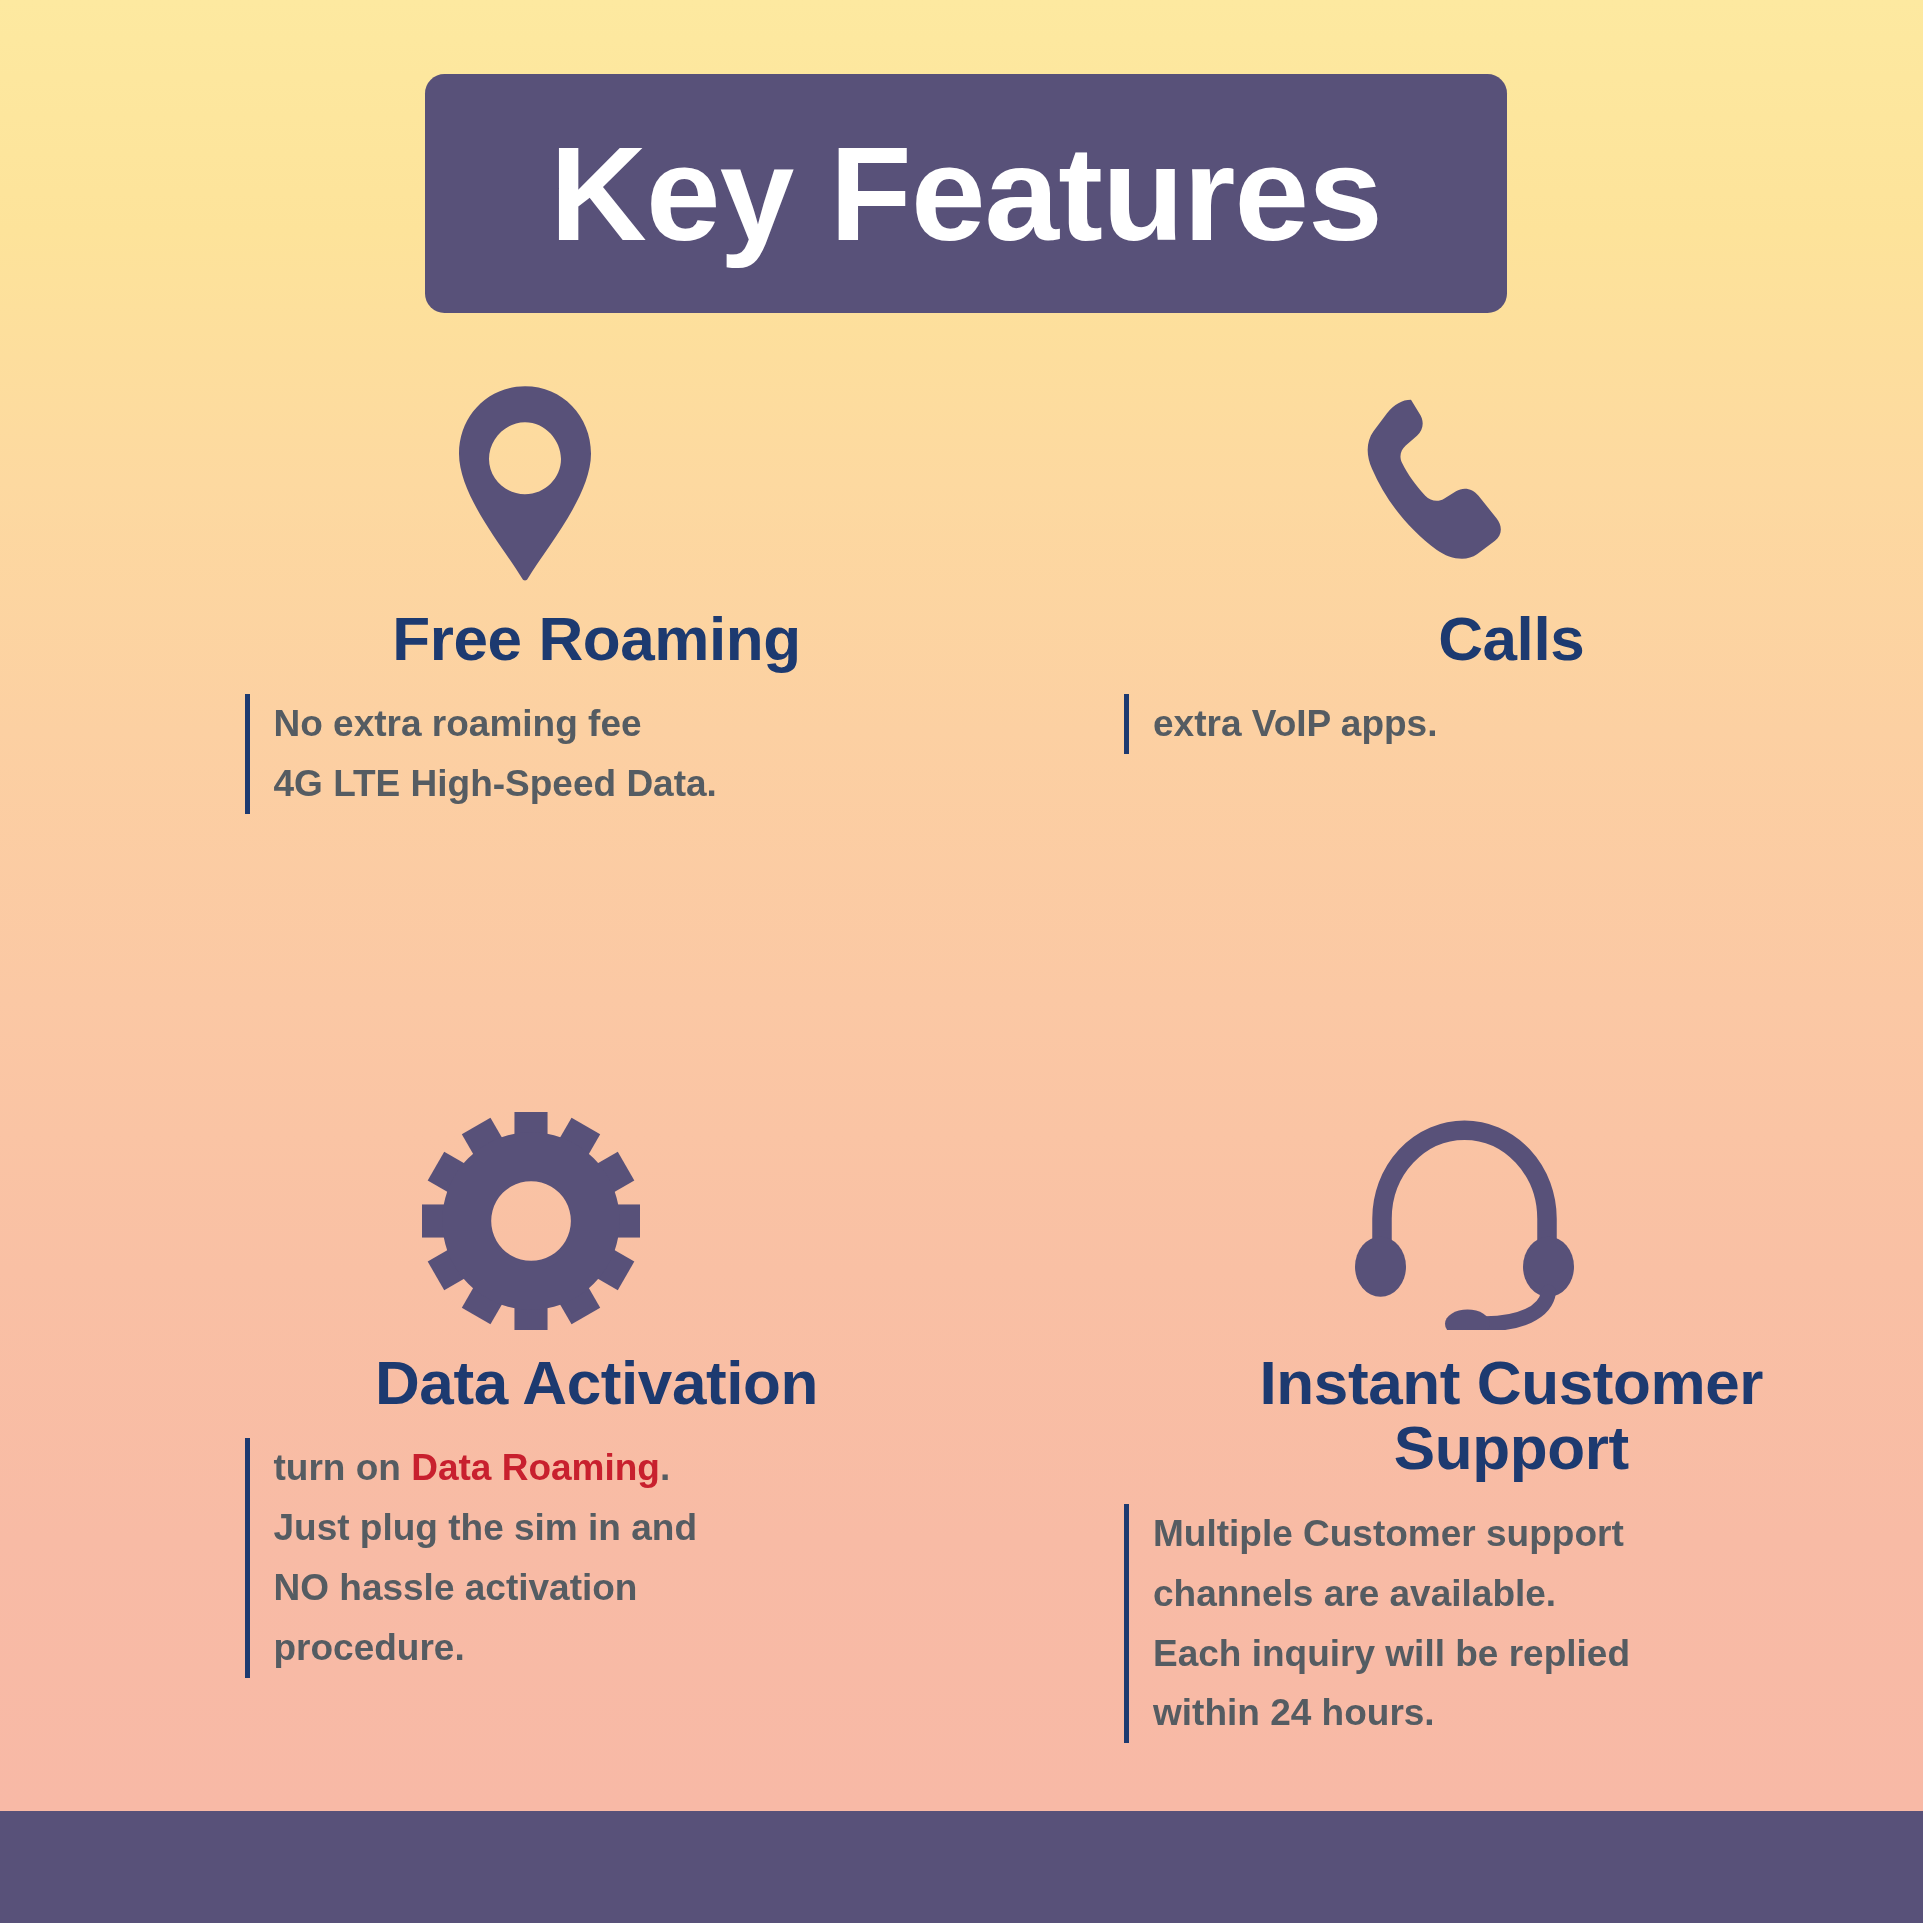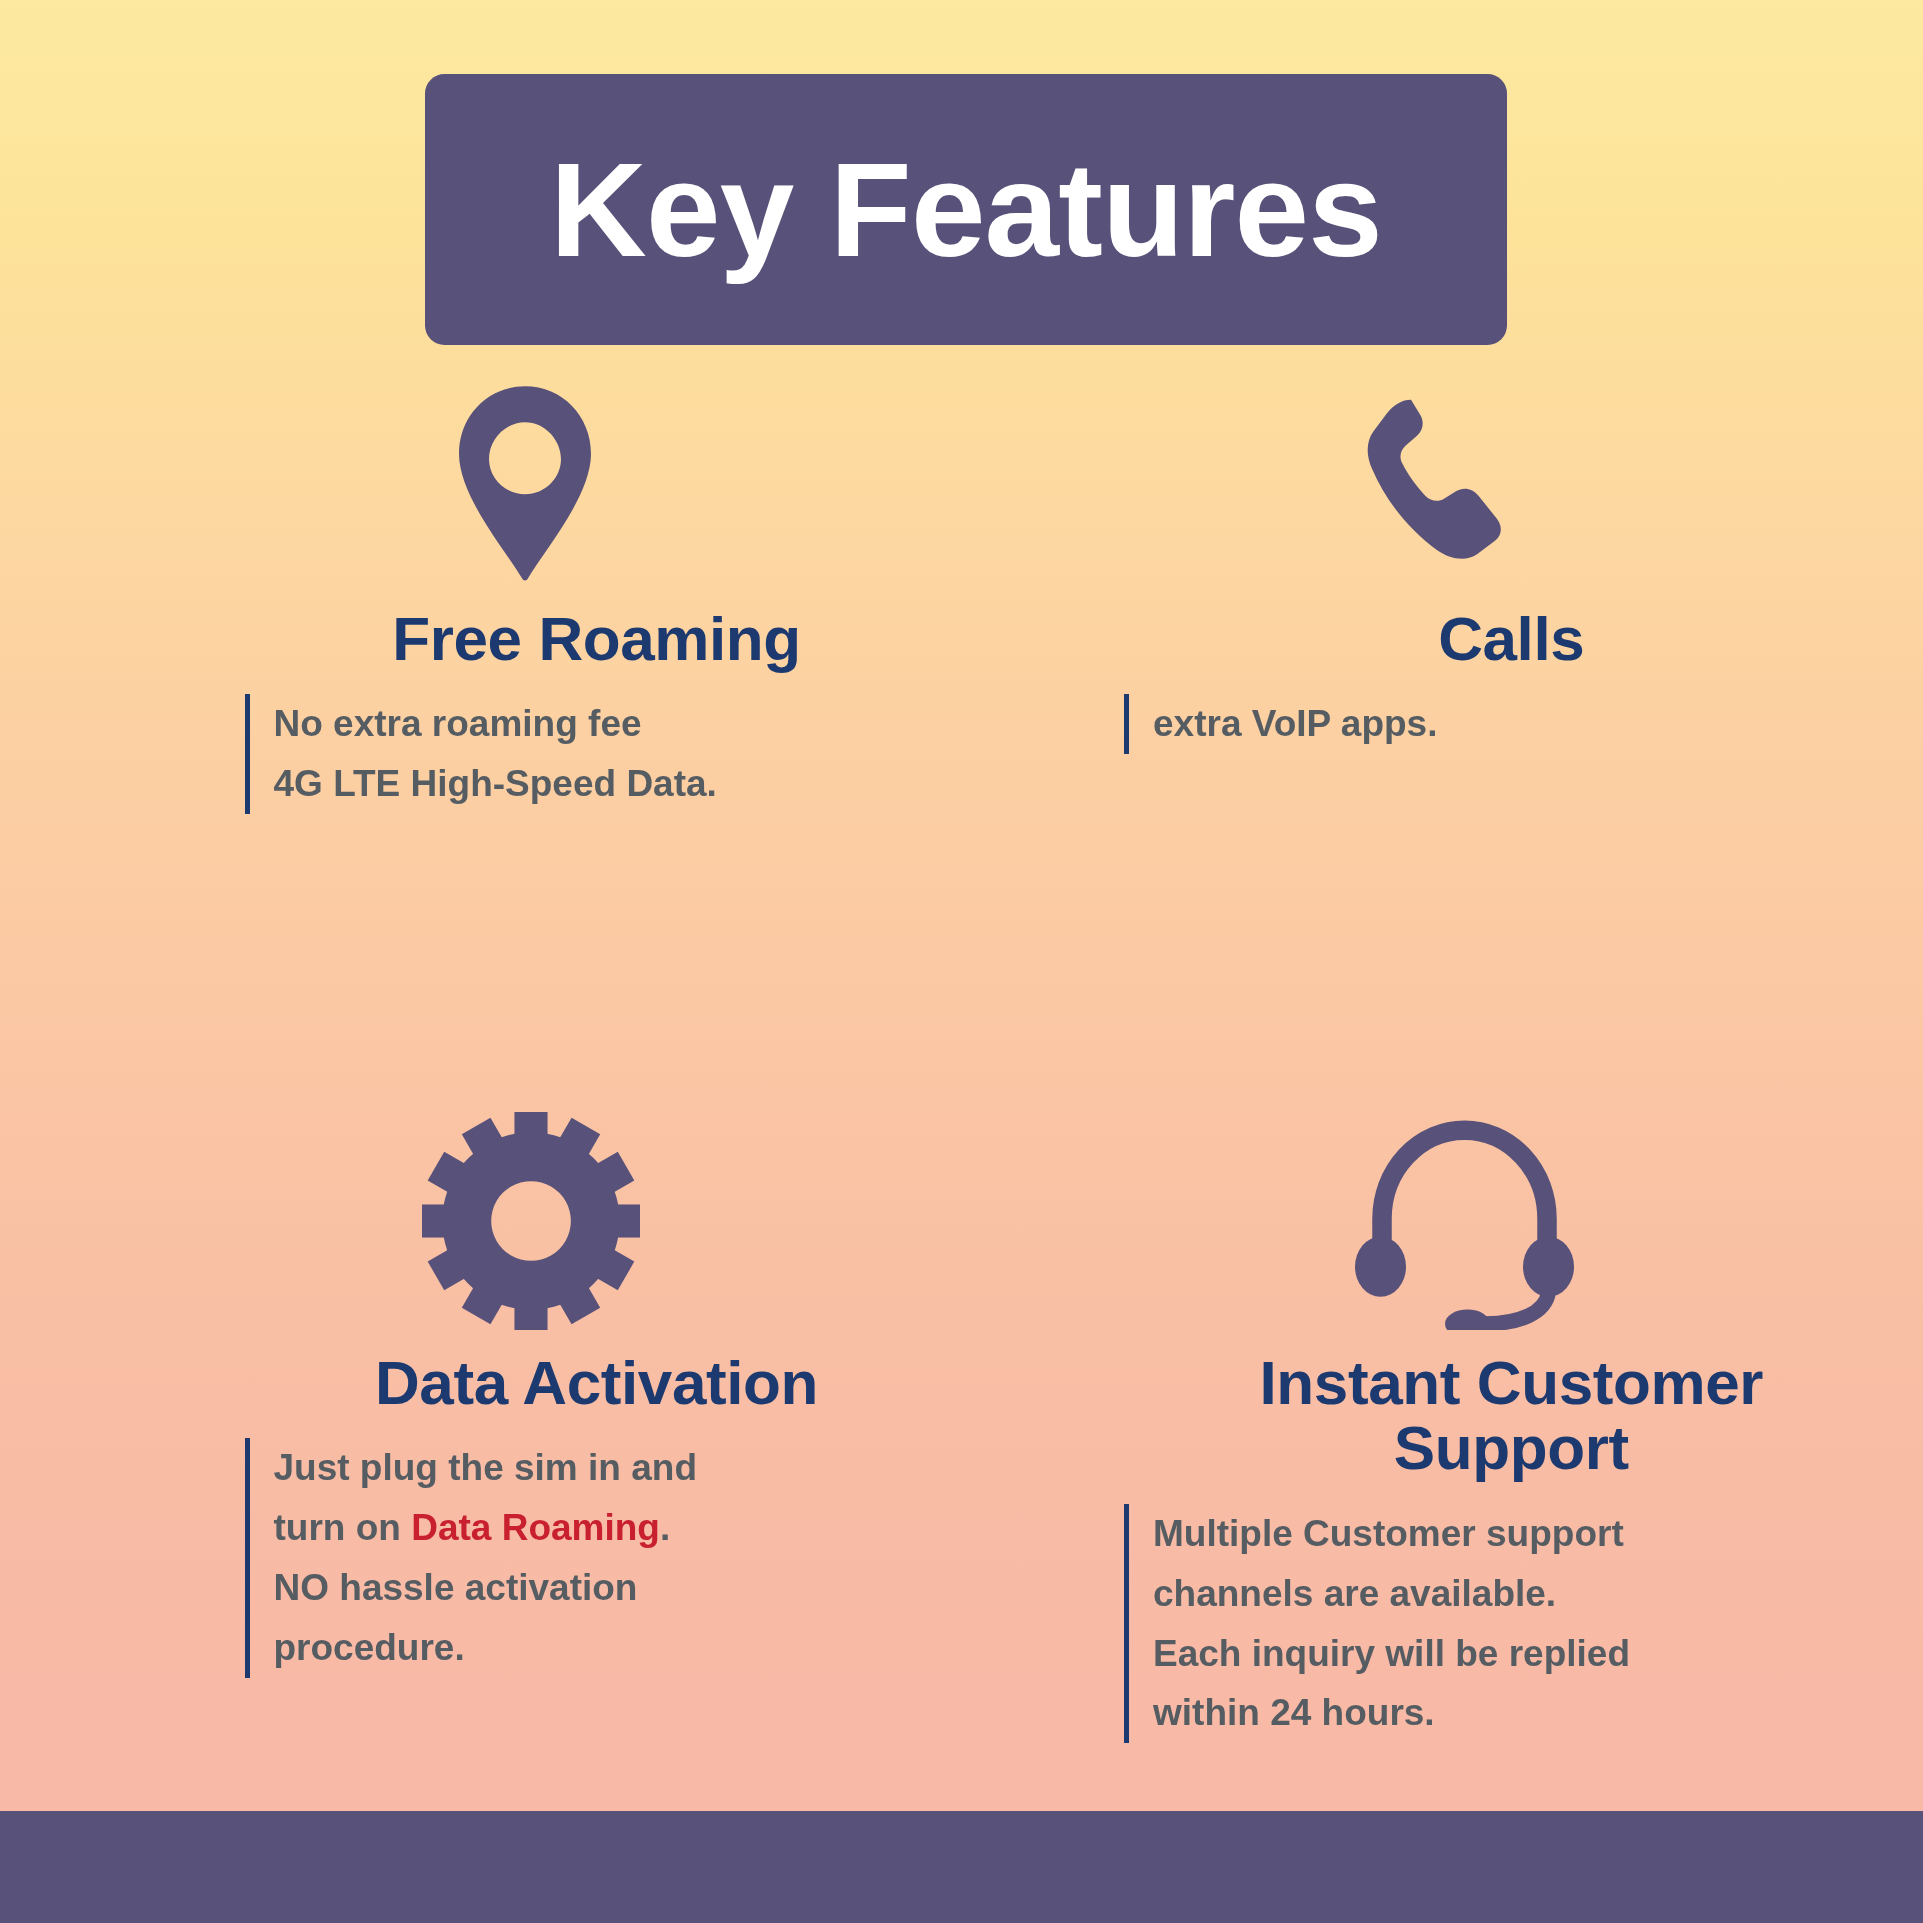--- a/index.html
+++ b/index.html
@@ -31,21 +31,21 @@
     overflow: hidden;
     box-sizing: border-box;
   }
 
   
   .header-banner {
     position: absolute;
     left: 425px;
     top: 74px;
     width: 1082px;
-    height: 271px;
+    height: 239px;
     background: #585179;
     border-radius: 19.5px;
     display: flex;
     align-items: center;
     justify-content: center;
   }
   .header-title {
     color: #FFFFFF;
     font-size: 134px;
     font-weight: bold;
@@ -204,22 +204,22 @@
             <g transform="rotate(330)">
                 <rect x="-22" y="-146" width="44" height="54"></rect>
               </g>
           </g>
           <path d="M145 27 A118 118 0 1 1 144.9 27 Z M145 92
                    A53 53 0 1 0 145.1 92 Z" fill-rule="evenodd"></path>
         </g>
       </svg>
       <h2 class="feature-heading heading-left">Data Activation</h2>
       <div class="feature-body">
+        <span class="line"><span>turn on </span><span class="accent-red">Data Roaming</span><span>.</span></span>
         <span class="line">Just plug the sim in and</span>
-        <span class="line"><span>turn on </span><span class="accent-red">Data Roaming</span><span>.</span></span>
         <span class="line">NO hassle activation</span>
         <span class="line">procedure.</span>
       </div>
     </div>
 
     <div class="feature-card card-col-right card-row-bottom">
       <svg class="feature-icon icon-headset" width="225" height="218" viewBox="0 0 300 290">
         <g fill="none" stroke="#585179" stroke-width="26" stroke-linecap="round">
           <path d="M40 182 L40 142 A110 118 0 0 1 260 142 L260 182"></path>
         </g>

